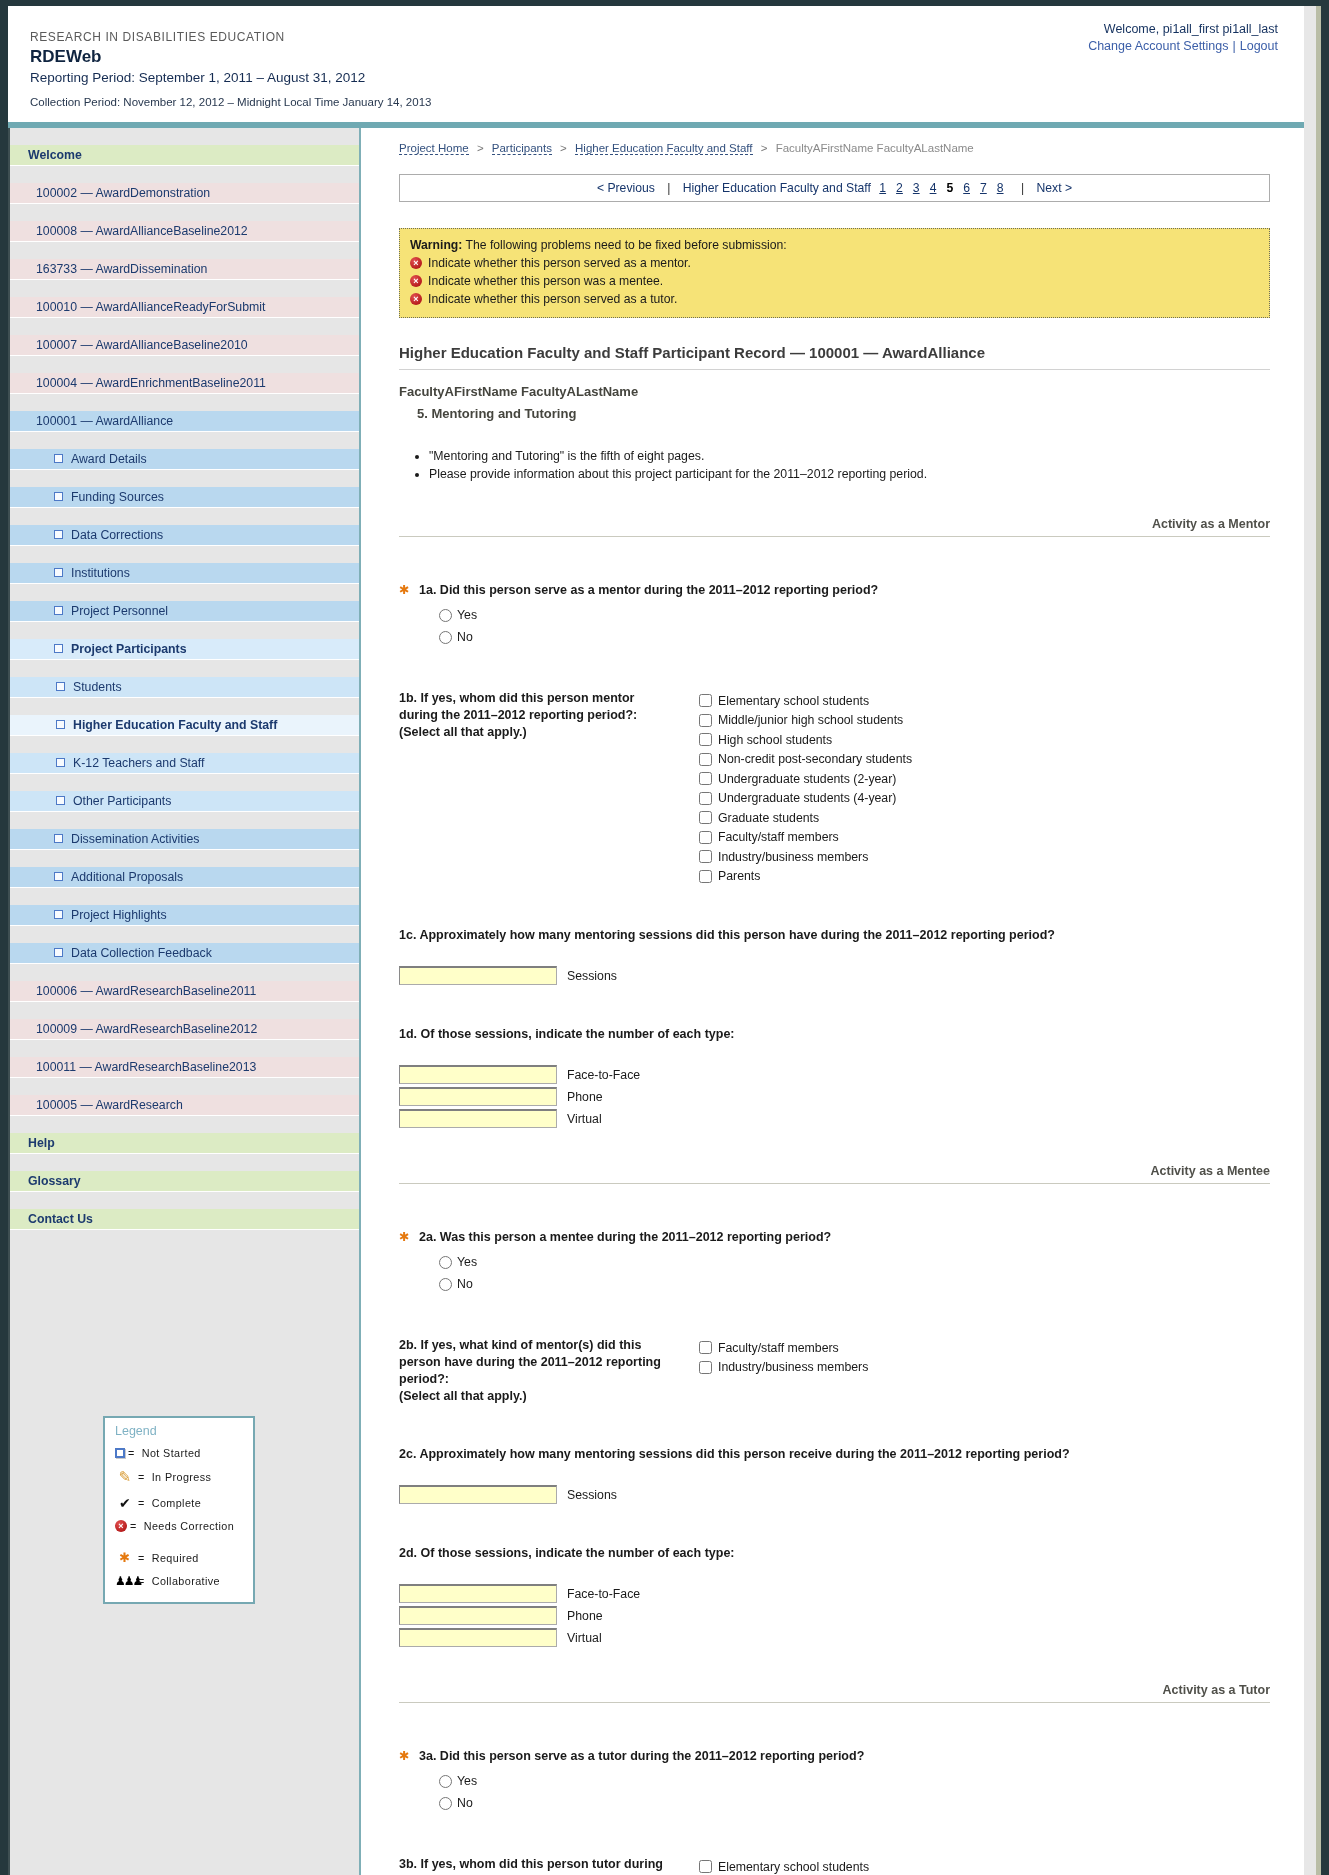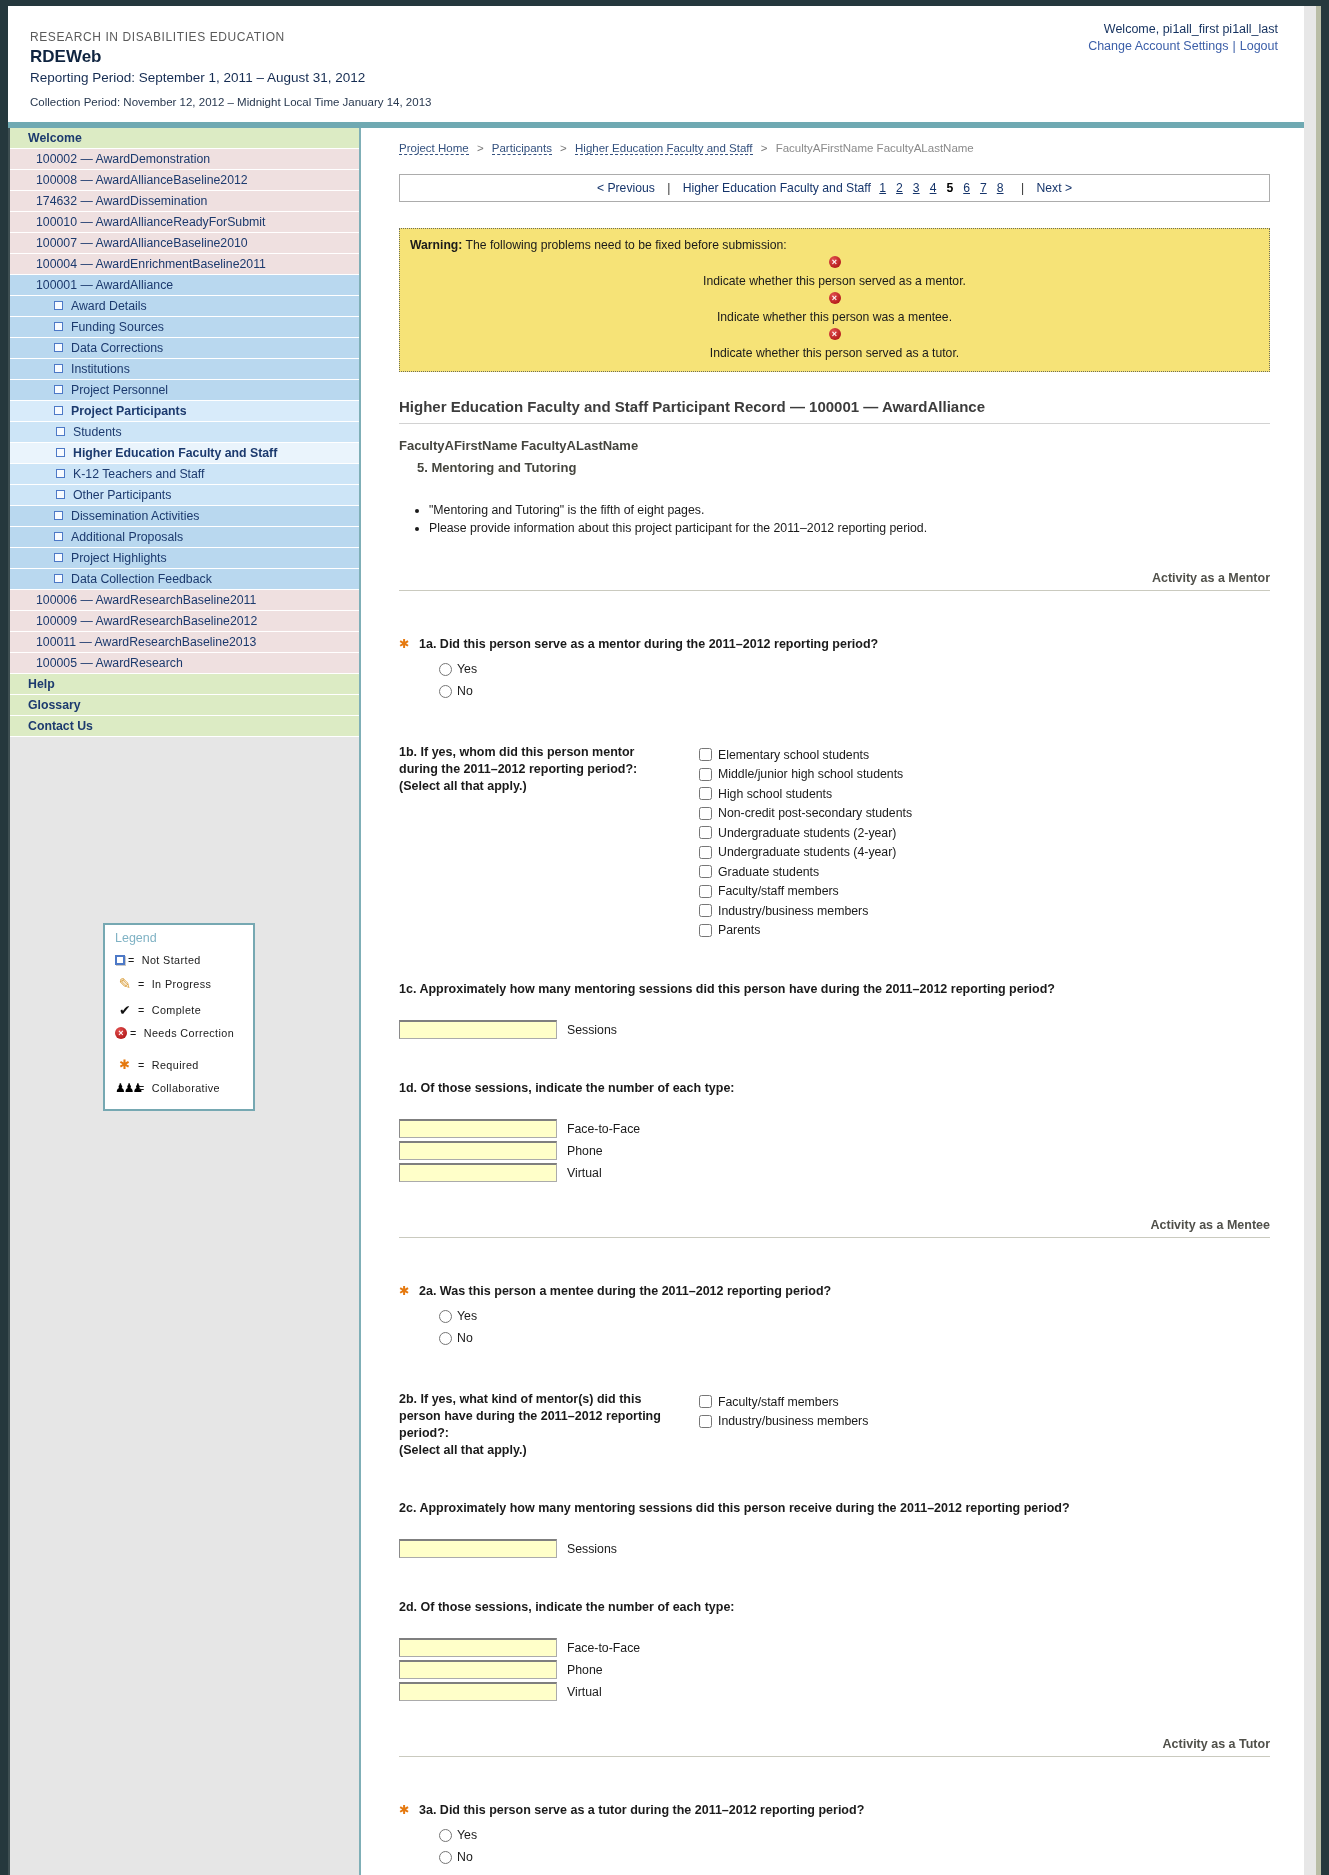--- a/index.html
+++ b/index.html
@@ -27,21 +27,21 @@
 
   .divider { height:6px; background:#6FA9B2; }
 
   
   .layout { display:flex; align-items:stretch; min-height:1747px; }
   .sidebar { width:353px; flex:none; background:#E6E6E6; border-right:2px solid #7FAFB7; border-left:2px solid #3E4F52; }
   .main { flex:1; min-width:0; background:#FFF; padding:14px 34px 60px 38px; }
 
   
   .srow { height:21px; line-height:21px; font-size:12.3px; color:#1C3A6E;
-          border-bottom:1px solid #FFFFFF; padding-left:26px; cursor:pointer; white-space:nowrap; overflow:hidden; }
+          border-bottom:1px solid #FFFFFF; padding-left:26px; cursor:pointer; white-space:nowrap; overflow:hidden;margin-top:17px; }
   .tone-green { background:#DCEBC4; font-weight:bold; padding-left:18px; }
   .tone-pink { background:#EFE0E0; }
   .tone-blue { background:#B9D8EF; }
   .tone-blue-open { background:#D8EBFA; }
   .tone-blue-sub { background:#CDE5F7; }
   .tone-blue-selected { background:#EAF4FC; }
   .lvl1 { padding-left:44px; }
   .lvl2 { padding-left:46px; }
   .bold { font-weight:bold; }
   .sbox { display:none; width:9px; height:9px; border:1px solid #4D79C7; background:#F8FBFF; margin-right:8px; vertical-align:0; }
@@ -74,21 +74,21 @@
   
   .pagerbox { margin-top:20px; border:1px solid #ACACAC; padding:6px 4px; text-align:center; font-size:12.2px; color:#16356B; }
   .pagerbox a { color:#16356B; cursor:pointer; }
   .pg { margin:0 5px; color:#16356B; text-decoration:underline; cursor:pointer; }
   .pg.current { color:#000; font-weight:bold; text-decoration:none; cursor:default; }
   .pg-sep { color:#333; margin:0 9px; }
 
   
   .warning { margin-top:26px; background:#F6E377; border:1px dotted #6E6E5A; padding:9px 10px 11px; font-size:12.2px; }
   .warn-title { font-weight:bold; }
-  .warn-item { margin-top:4px; display:flex; align-items:center; gap:6px;flex-direction:column; }
+  .warn-item { margin-top:4px; display:flex; align-items:center; gap:6px; }
   .err-ic { flex:none; }
 
   
   .record-title { margin-top:26px; font-size:15px; font-weight:bold; color:#3C3C3C; border-bottom:1px solid #D2D2D2; padding-bottom:8px; }
   .participant { margin-top:14px; font-weight:bold; font-size:13px; color:#45453E; }
   .page-heading { margin:7px 0 0 18px; font-weight:bold; font-size:13px; color:#45453E; }
   .bullets { margin:28px 0 0 30px; padding:0; }
   .bullets li { margin-bottom:4px; font-size:12.3px; }
 
   .sect-head { margin-top:36px; font-weight:bold; color:#50504A; border-bottom:1px solid #CACABF; padding-bottom:5px;text-align:right; }
@@ -144,21 +144,21 @@
 
           <div class="srow tone-pink lvl0">
             <span class="stext">100002 — AwardDemonstration</span>
           </div>
 
           <div class="srow tone-pink lvl0">
             <span class="stext">100008 — AwardAllianceBaseline2012</span>
           </div>
 
           <div class="srow tone-pink lvl0">
-            <span class="stext">174632 — AwardDissemination</span>
+            <span class="stext">163733 — AwardDissemination</span>
           </div>
 
           <div class="srow tone-pink lvl0">
             <span class="stext">100010 — AwardAllianceReadyForSubmit</span>
           </div>
 
           <div class="srow tone-pink lvl0">
             <span class="stext">100007 — AwardAllianceBaseline2010</span>
           </div>
 

